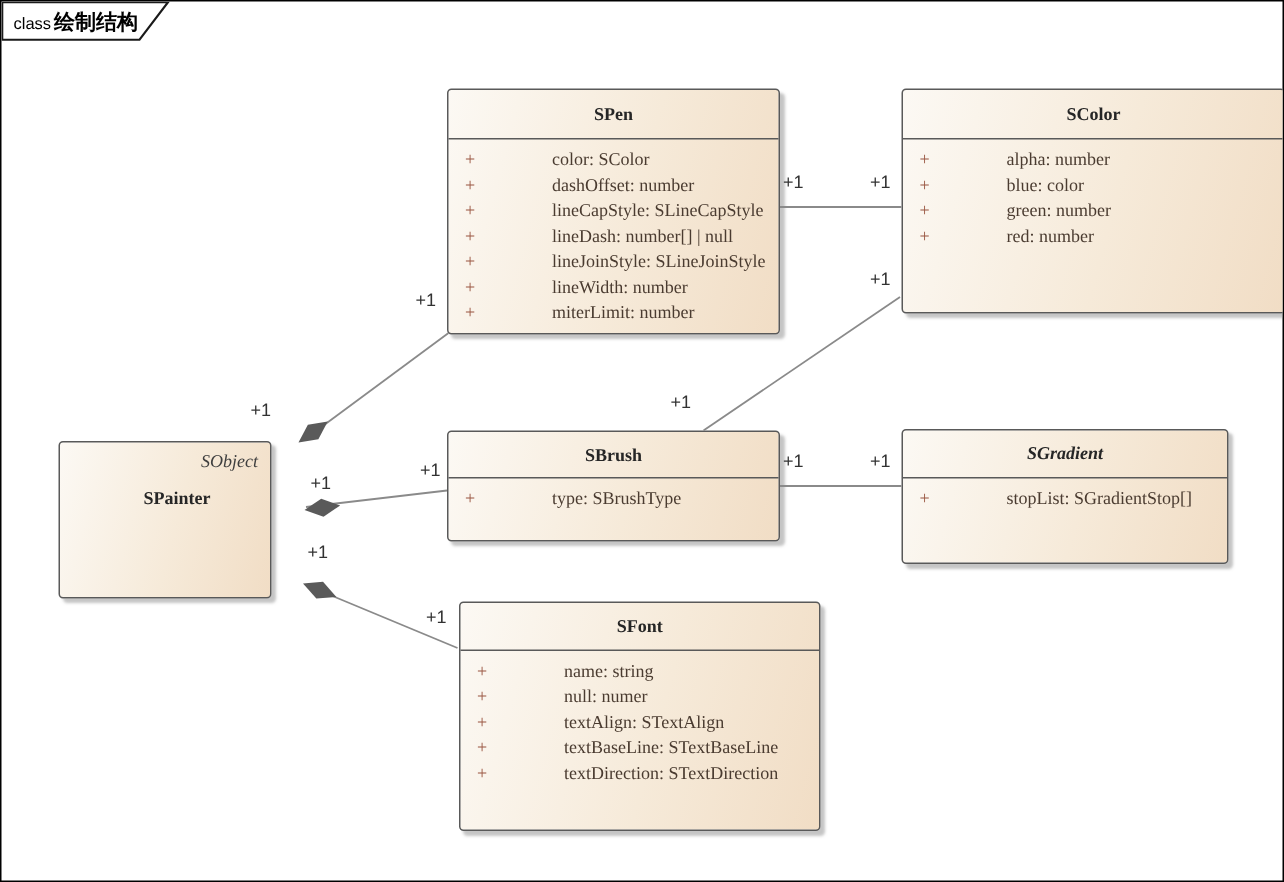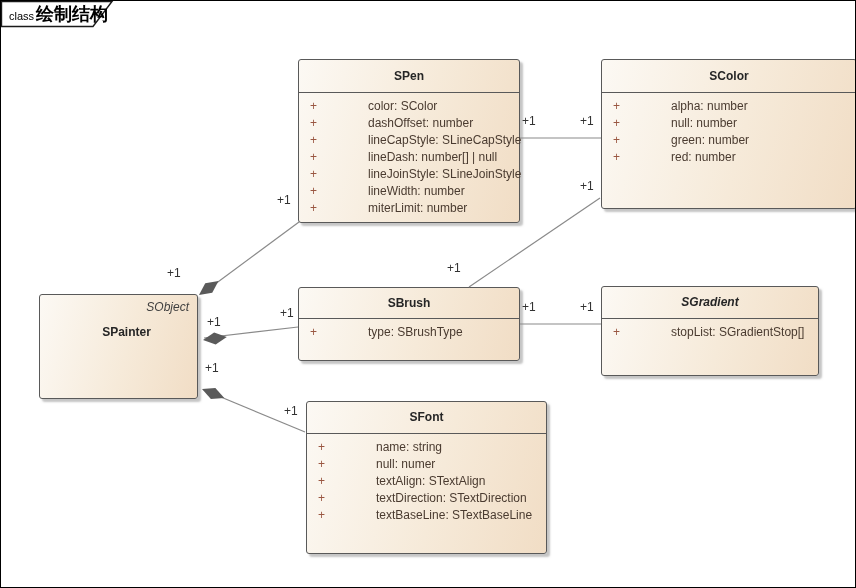--- a/index.html
+++ b/index.html
@@ -23,49 +23,49 @@
   .uml-attrs{padding-top:5px;}
   .attr-row{height:17px;line-height:17px;font-size:12px;white-space:nowrap;}
   .attr-row .vis{display:inline-block;width:22px;padding-left:11px;color:#9a5742;box-sizing:content-box;}
   .attr-row .atext{color:#4a3b30;margin-left:36px;}
 
   
   #box-spen     {left:297px;top:58px; width:222px;height:164px;}
   #box-spen     .uml-title{height:32px;line-height:32px;}
   #box-scolor   {left:600px;top:58px; width:256px;height:150px;}
   #box-scolor   .uml-title{height:32px;line-height:32px;}
-  #box-spainter {left:38px; top:293px;width:159px;height:105px;}
+  #box-spainter {left:38px; top:293px;width:142px;height:105px;}
   #box-sbrush   {left:297px;top:286px;width:222px;height:74px;}
   #box-sbrush   .uml-title{height:30px;line-height:30px;}
   #box-sgradient{left:600px;top:285px;width:218px;height:90px;}
   #box-sgradient.uml-class .uml-title{height:31px;line-height:31px;}
   #box-sfont    {left:305px;top:400px;width:241px;height:153px;}
   #box-sfont    .uml-title{height:31px;line-height:31px;}
 
   
   .annotation{font-style:italic;font-size:12px;color:#3f3f3f;text-align:right;padding:5px 8px 0 0;height:16px;}
   #box-spainter .uml-title{border-bottom:none;height:20px;line-height:20px;margin-top:6px;}
 
   
-  .uml-class{z-index:1;}
+  .uml-class{z-index:1;font-family:Liberation Serif, serif;}
   #connector-layer{position:absolute;left:0;top:0;z-index:2;pointer-events:none;}
   .mult{position:absolute;z-index:3;font-size:12px;color:#323232;white-space:nowrap;}
 
   
   #mult-a-src{left:166px;top:265px;} #mult-a-tgt{left:276px;top:192px;}
   #mult-b-src{left:206px;top:314px;} #mult-b-tgt{left:279px;top:305px;}
   #mult-c-src{left:204px;top:360px;} #mult-c-tgt{left:283px;top:403px;}
   #mult-d-src{left:521px;top:113px;} #mult-d-tgt{left:579px;top:113px;}
   #mult-e-src{left:446px;top:260px;} #mult-e-tgt{left:579px;top:178px;}
   #mult-f-src{left:521px;top:299px;} #mult-f-tgt{left:579px;top:299px;}
 
   
   #frame-label{position:absolute;left:1px;top:1px;z-index:4;height:25px;line-height:25px;padding-left:7px;}
   #frame-label .lbl-prefix{font-size:11px;color:#000;}
-  #frame-label .lbl-name{font-size:18px;font-weight:bold;color:#000;margin-left:2px;margin-top:31px;}
+  #frame-label .lbl-name{font-size:14px;font-weight:bold;color:#000;margin-left:2px;margin-top:31px;}
 </style>
 </head>
 <body>
 
 <div id="canvas">
 
   <div class="uml-class" id="box-spen">
     <div class="uml-title">SPen</div>
     <div class="uml-attrs">
       <div class="attr-row"><span class="vis">+</span><span class="atext">color: SColor</span></div>
@@ -75,21 +75,21 @@
       <div class="attr-row"><span class="vis">+</span><span class="atext">lineJoinStyle: SLineJoinStyle</span></div>
       <div class="attr-row"><span class="vis">+</span><span class="atext">lineWidth: number</span></div>
       <div class="attr-row"><span class="vis">+</span><span class="atext">miterLimit: number</span></div>
     </div>
   </div>
 
   <div class="uml-class" id="box-scolor">
     <div class="uml-title">SColor</div>
     <div class="uml-attrs">
       <div class="attr-row"><span class="vis">+</span><span class="atext">alpha: number</span></div>
-      <div class="attr-row"><span class="vis">+</span><span class="atext">null: number</span></div>
+      <div class="attr-row"><span class="vis">+</span><span class="atext">blue: color</span></div>
       <div class="attr-row"><span class="vis">+</span><span class="atext">green: number</span></div>
       <div class="attr-row"><span class="vis">+</span><span class="atext">red: number</span></div>
     </div>
   </div>
 
   <div class="uml-class" id="box-spainter">
     <div class="annotation">SObject</div>
     <div class="uml-title no-sep">SPainter</div>
   </div>
 
@@ -106,22 +106,22 @@
       <div class="attr-row"><span class="vis">+</span><span class="atext">stopList: SGradientStop[]</span></div>
     </div>
   </div>
 
   <div class="uml-class" id="box-sfont">
     <div class="uml-title">SFont</div>
     <div class="uml-attrs">
       <div class="attr-row"><span class="vis">+</span><span class="atext">name: string</span></div>
       <div class="attr-row"><span class="vis">+</span><span class="atext">null: numer</span></div>
       <div class="attr-row"><span class="vis">+</span><span class="atext">textAlign: STextAlign</span></div>
+      <div class="attr-row"><span class="vis">+</span><span class="atext">textBaseLine: STextBaseLine</span></div>
       <div class="attr-row"><span class="vis">+</span><span class="atext">textDirection: STextDirection</span></div>
-      <div class="attr-row"><span class="vis">+</span><span class="atext">textBaseLine: STextBaseLine</span></div>
     </div>
   </div>
 
   <svg id="connector-layer" width="854" height="586" viewBox="0 0 854 586">
 
     <line x1="202" y1="292" x2="298" y2="221" stroke="#8a8a8a" stroke-width="1.2"></line>
     <g transform="translate(198,294) rotate(-35.7)">
       <polygon points="0,0 12,-6 24,0 12,6" fill="#5a5a5a"></polygon>
     </g>
 

